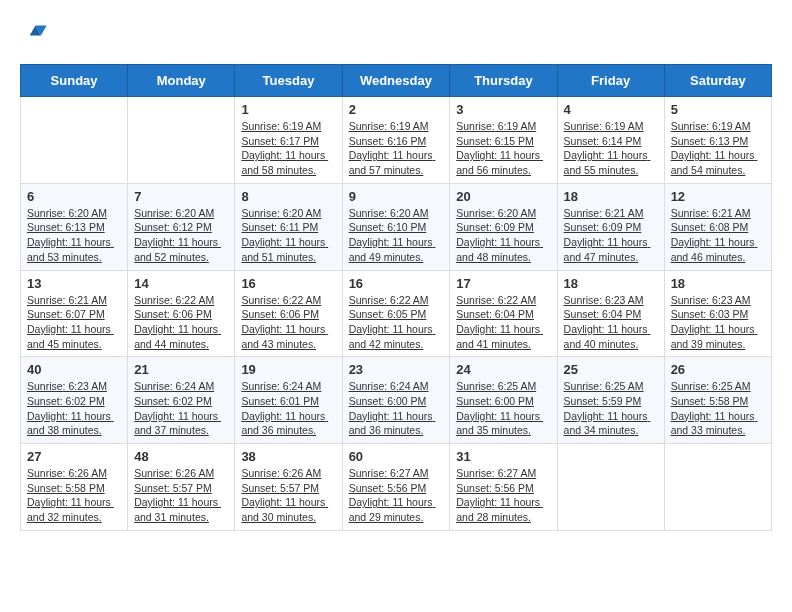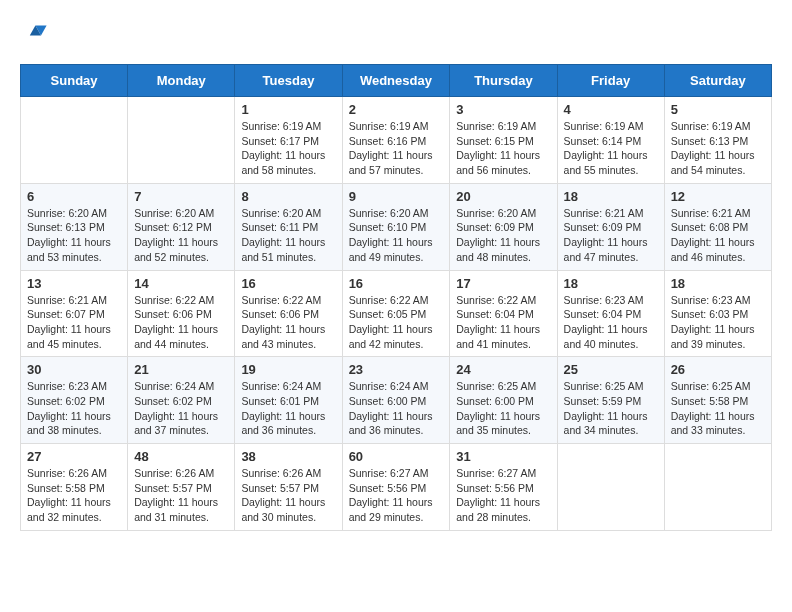--- a/index.html
+++ b/index.html
@@ -80,20 +80,21 @@
       font-size: 13px;
       font-weight: bold;
       color: #333;
       display: block;
       margin-bottom: 2px;
     }
     .day-info {
       font-size: 10.5px;
       color: #333;
       line-height: 1.4;
+      text-decoration: underline;
     }
     .empty-cell {
       background: #fff !important;
     }
     .logo-wrapper {
       display: flex;
       flex-direction: column;
       align-items: flex-start;
     }
     .logo-row {
@@ -255,21 +256,21 @@
         </td>
         <td>
           <span class="day-number">18</span>
           <div class="day-info" style="white-space: pre-wrap;">Sunrise: 6:23 AM
 Sunset: 6:03 PM
 Daylight: 11 hours and 39 minutes.</div>
         </td>
       </tr>
       <tr>
         <td>
-          <span class="day-number">30</span>
+          <span class="day-number">40</span>
           <div class="day-info" style="white-space: pre-wrap;">Sunrise: 6:23 AM
 Sunset: 6:02 PM
 Daylight: 11 hours and 38 minutes.</div>
         </td>
         <td>
           <span class="day-number">21</span>
           <div class="day-info" style="white-space: pre-wrap;">Sunrise: 6:24 AM
 Sunset: 6:02 PM
 Daylight: 11 hours and 37 minutes.</div>
         </td>

